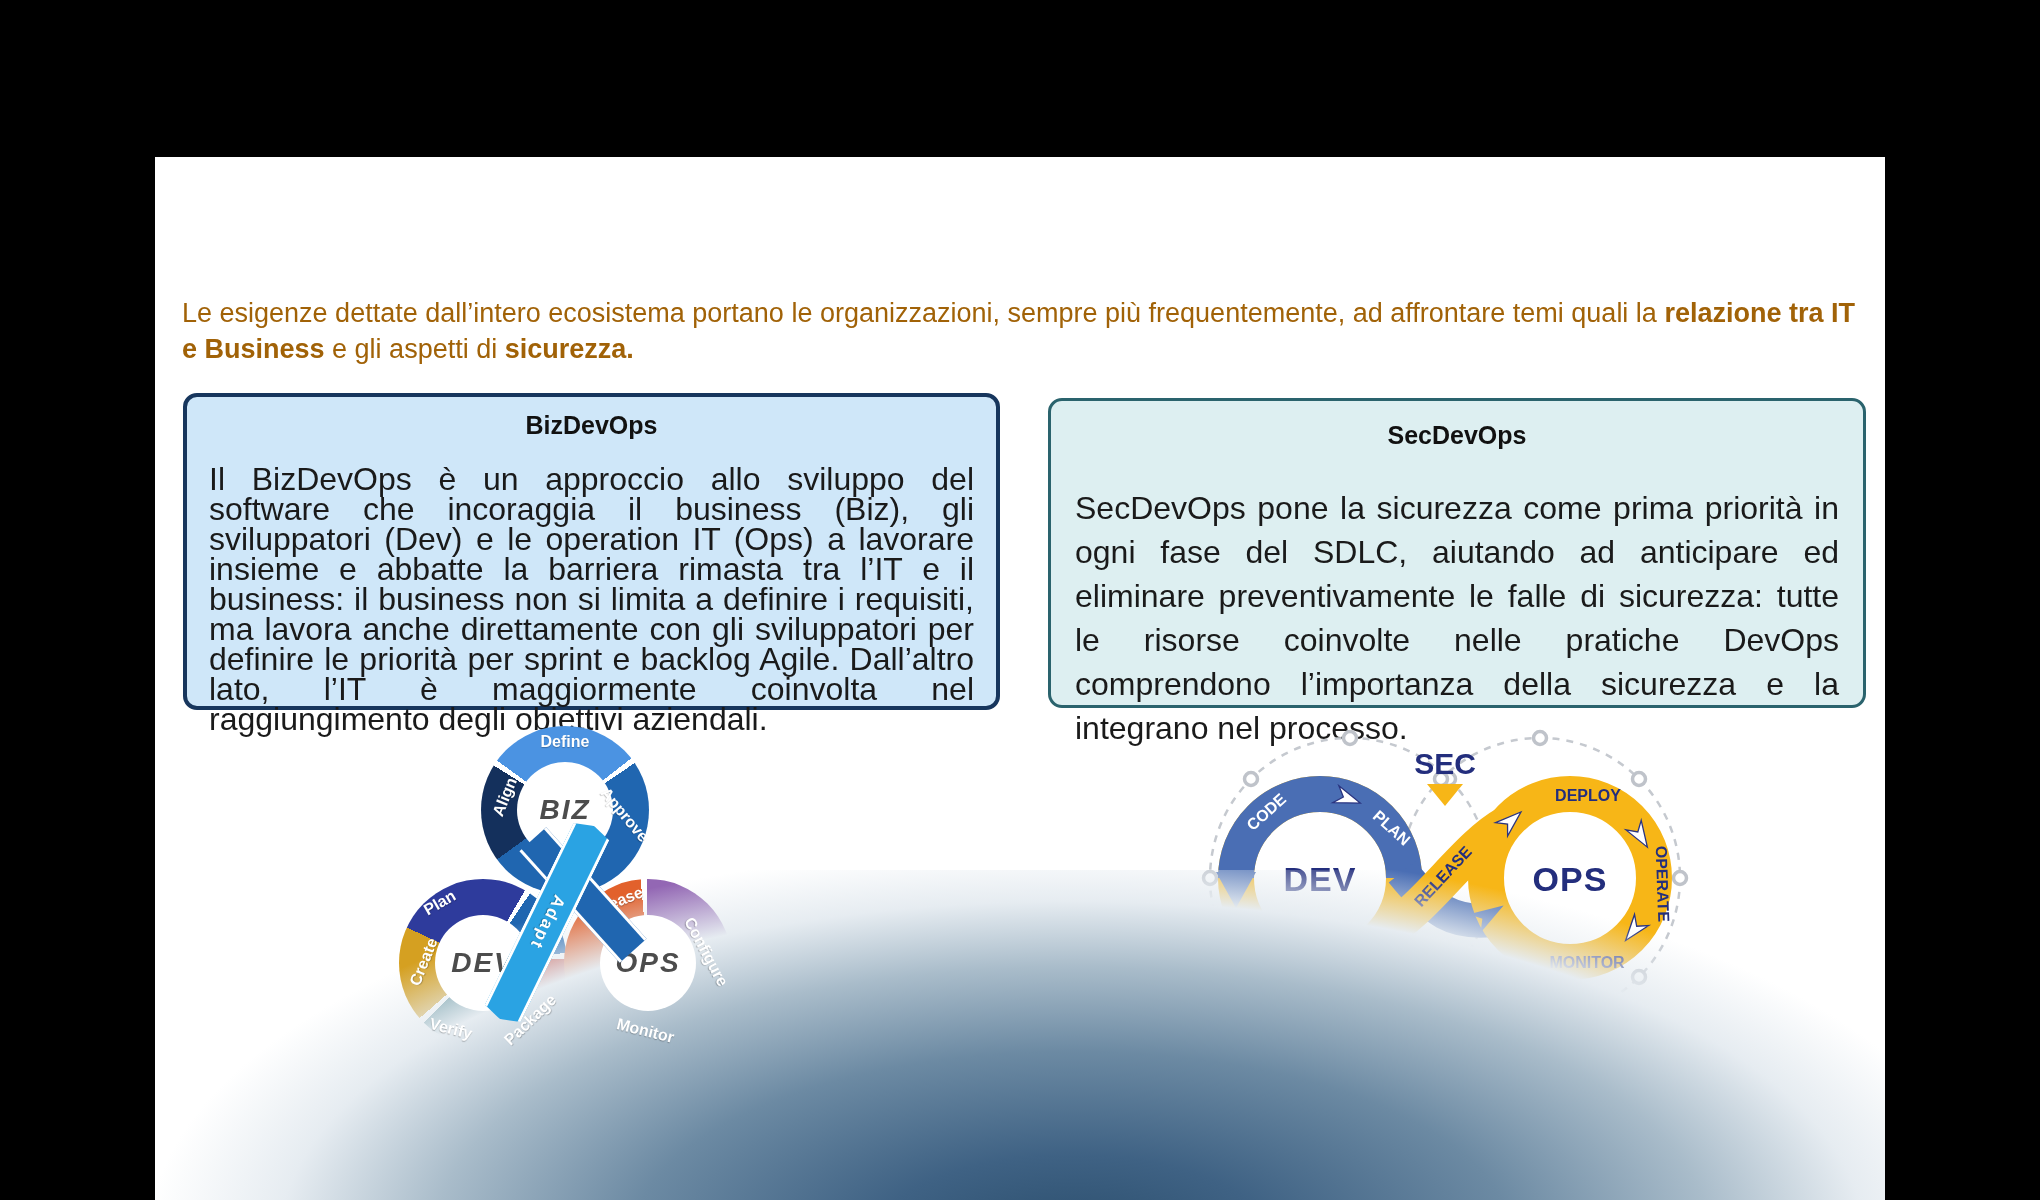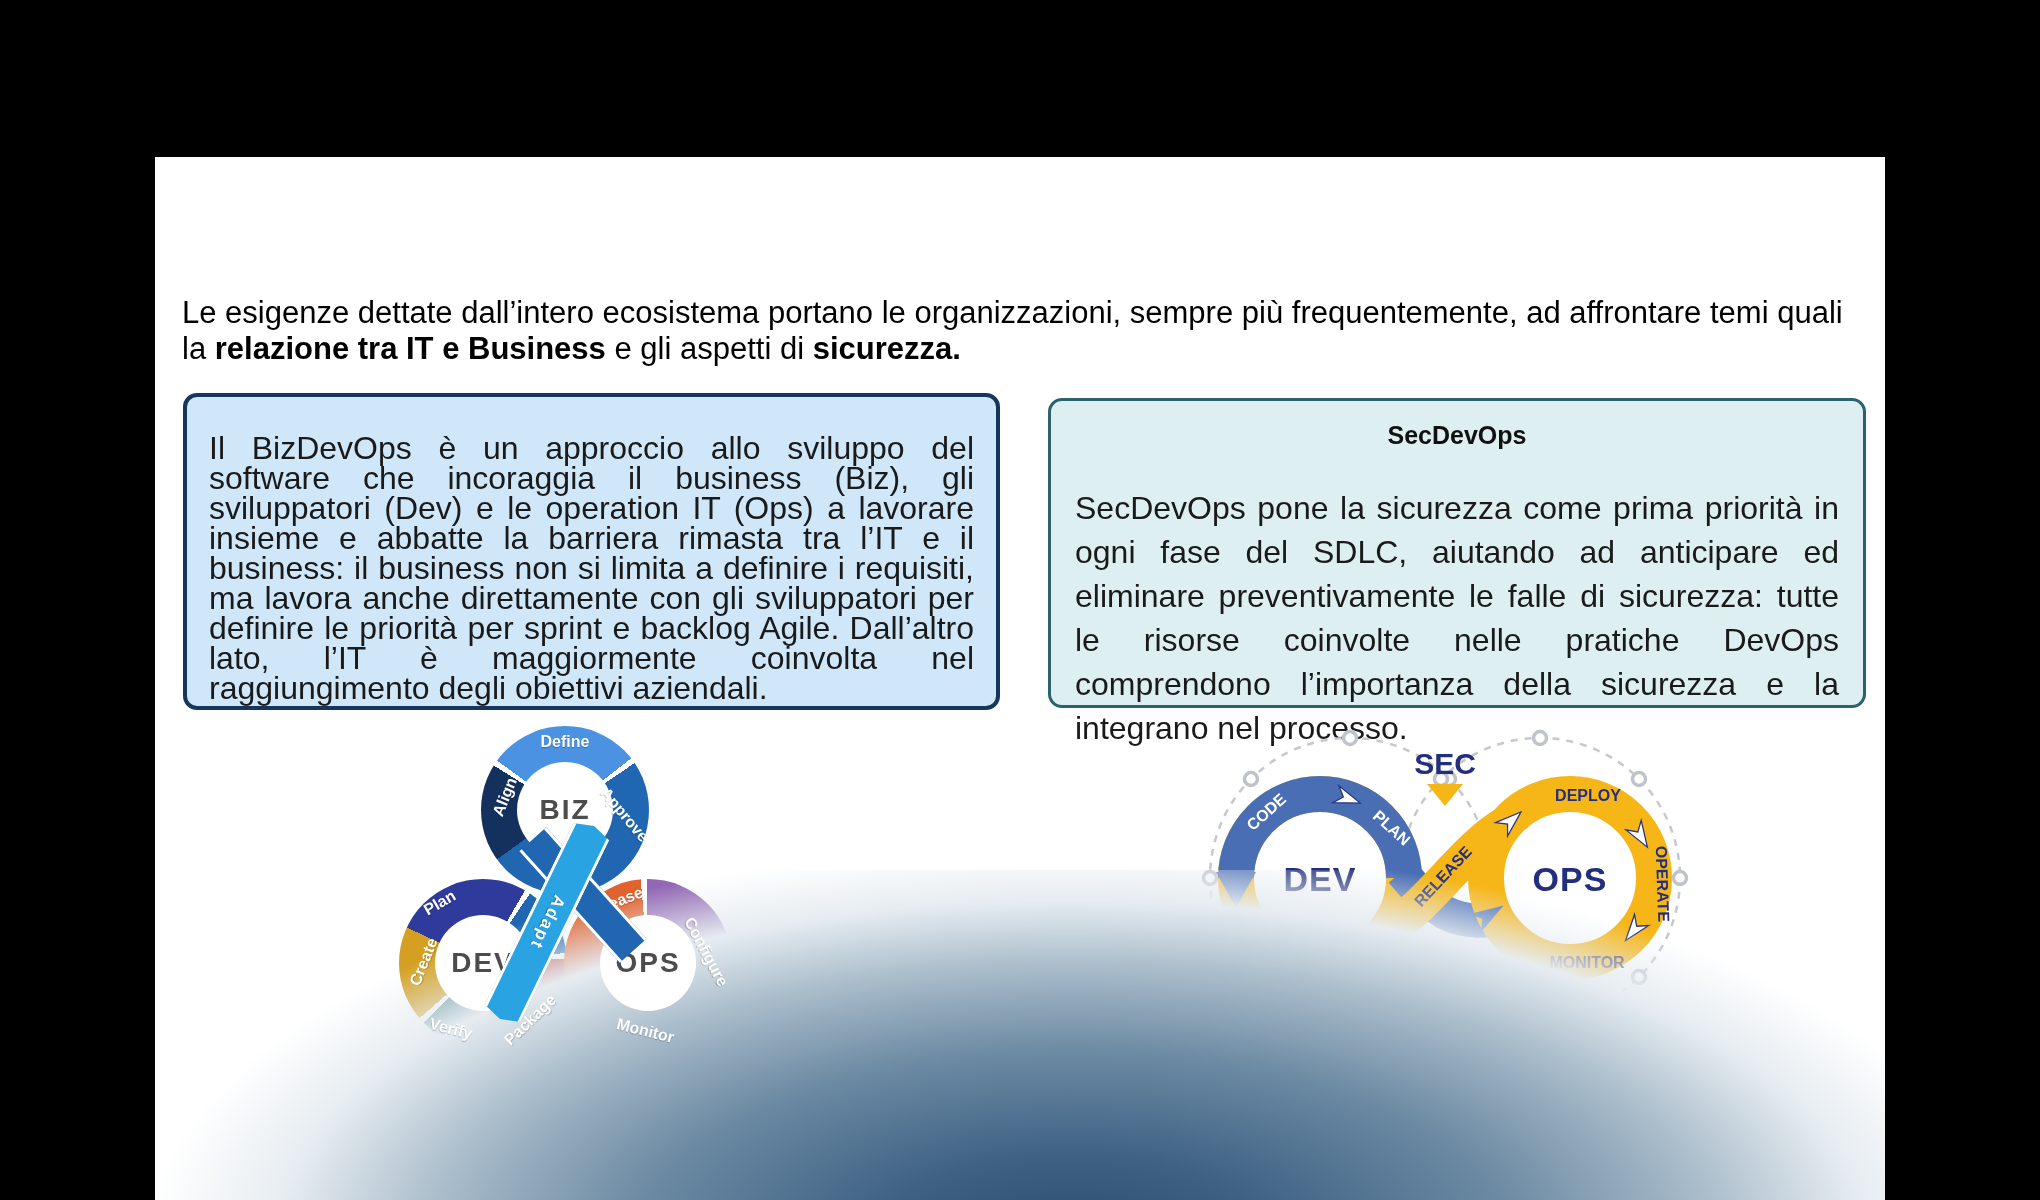--- a/index.html
+++ b/index.html
@@ -1,21 +1,21 @@
 <!DOCTYPE html>
 <html><head>
 <meta charset="utf-8">
 <style>
   html,body{margin:0;padding:0;background:#000;}
   .page{position:relative;width:2040px;height:1200px;background:#000;overflow:hidden;
         font-family:"Liberation Sans",sans-serif;}
   .slide{position:absolute;left:155px;top:157px;width:1730px;height:1043px;background:#ffffff;overflow:hidden;}
 
   
-  .intro{position:absolute;left:27px;top:138px;width:1684px;font-size:31px;line-height:36px;color:#000000;}
+  .intro{position:absolute;left:27px;top:138px;width:1684px;font-size:27px;line-height:36px;color:#a16207;}
   .intro b{font-weight:bold;}
 
   
   .defbox{position:absolute;border-radius:14px;box-sizing:border-box;}
   .defbox .title{text-align:center;font-weight:bold;font-size:25px;color:#111;}
   .defbox .body{font-size:32px;line-height:30px;color:#1a1a1a;text-align:justify;}
   .box-biz{left:28px;top:236px;width:817px;height:317px;background:#cfe7f9;border:4px solid #17365d;padding:12px 22px;}
   .box-biz .title{margin-top:2px;}
   .box-biz .body{margin-top:24px;}
   .box-sec{left:893px;top:241px;width:818px;height:310px;background:#ddeff1;border:3px solid #2a636d;padding:4px 24px;}
@@ -42,21 +42,21 @@
   .rl-align{top:62px;left:4px;transform:rotate(-68deg);}
   .rl-approve{top:80px;right:-8px;transform:rotate(50deg);}
   .rl-plan{top:15px;left:24px;transform:rotate(-30deg);}
   .rl-create{top:74px;left:0px;transform:rotate(-68deg);}
   .rl-verify{bottom:9px;left:30px;transform:rotate(14deg);}
   .rl-package{bottom:18px;right:4px;transform:rotate(-44deg);}
   .rl-release{top:15px;left:20px;transform:rotate(-22deg);}
   .rl-configure{top:64px;right:-12px;transform:rotate(62deg);}
   .rl-monitor{bottom:7px;left:52px;transform:rotate(14deg);}
   .ring .center-label{position:absolute;inset:0;z-index:2;display:flex;align-items:center;justify-content:center;
-      color:#4c4c4c;font-size:28px;font-weight:600;letter-spacing:2px;}
+      color:#4c4c4c;font-size:28px;font-weight:600;letter-spacing:2px;font-style:italic;}
   .band{position:absolute;box-sizing:border-box;border-left:3px solid #fff;border-right:3px solid #fff;}
   .band-blue{left:170px;top:107px;width:36px;height:150px;background:#2066b0;transform:rotate(-42deg);z-index:3;}
   .band-adapt{left:132px;top:102px;width:40px;height:215px;background:#2aa3e3;transform:rotate(26deg);z-index:4;
       clip-path:polygon(50% 0%,100% 3%,100% 97%,50% 100%,0% 97%,0% 3%);
       display:flex;align-items:center;justify-content:center;}
   .band-adapt span{writing-mode:vertical-rl;color:#fff;font-weight:bold;font-size:17px;letter-spacing:2px;
       text-shadow:0 1px 1px rgba(0,0,0,.3);}
 
   
   .secwrap{position:absolute;left:1035px;top:571px;width:520px;height:300px;}
@@ -70,20 +70,21 @@
 </style>
 </head>
 <body>
 
 <div class="page">
   <div class="slide">
 
     <div class="intro"><span>Le esigenze dettate dall’intero ecosistema portano le organizzazioni, sempre più frequentemente, ad affrontare temi quali la </span><b>relazione tra IT e Business</b><span> e gli aspetti di </span><b>sicurezza.</b></div>
 
     <div class="defbox box-biz">
+      <div class="title">BizDevOps</div>
       <div class="body">Il BizDevOps è un approccio allo sviluppo del software che incoraggia il business (Biz), gli sviluppatori (Dev) e le operation IT (Ops) a lavorare insieme e abbatte la barriera rimasta tra l’IT e il business: il business non si limita a definire i requisiti, ma lavora anche direttamente con gli sviluppatori per definire le priorità per sprint e backlog Agile. Dall’altro lato, l’IT è maggiormente coinvolta nel raggiungimento degli obiettivi aziendali.</div>
     </div>
 
     <div class="defbox box-sec">
       <div class="title">SecDevOps</div>
       <div class="body">SecDevOps pone la sicurezza come prima priorità in ogni fase del SDLC, aiutando ad anticipare ed eliminare preventivamente le falle di sicurezza:  tutte le risorse coinvolte nelle pratiche DevOps comprendono l’importanza della sicurezza e la integrano nel processo.</div>
     </div>
 
     <div class="triwrap">
       <div class="ring ring-biz">

